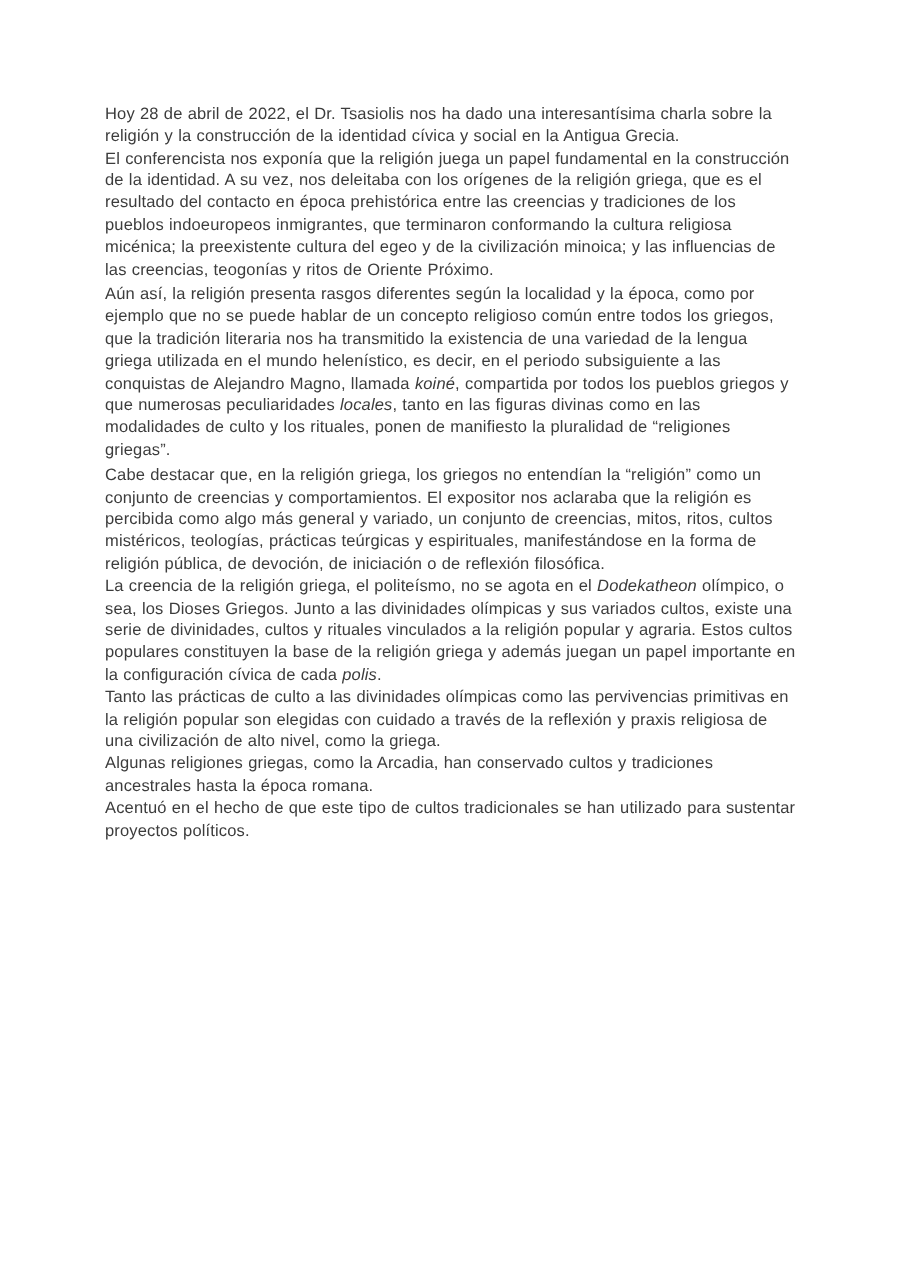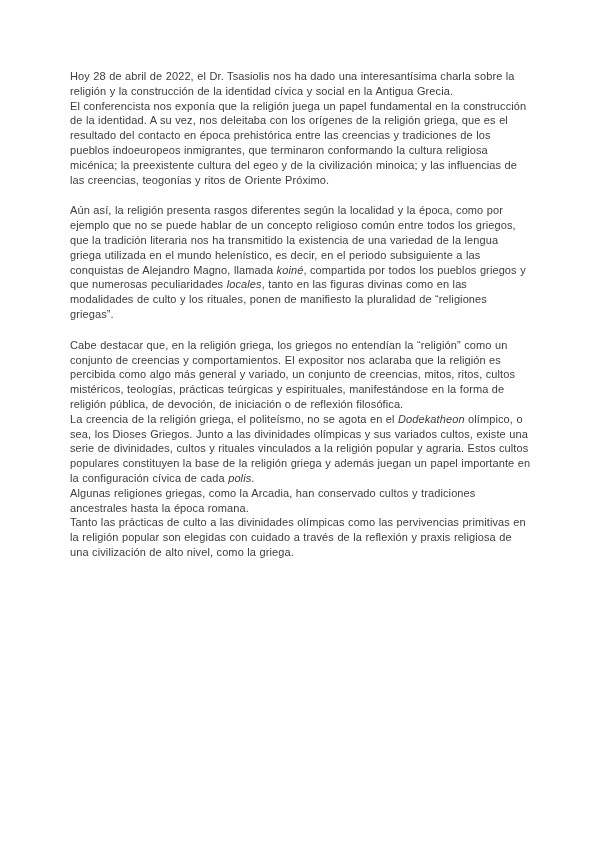--- a/index.html
+++ b/index.html
@@ -26,32 +26,33 @@
   .para {
     margin: 0;
     font-size: 11px;
     line-height: 14.8px;
     color: #3c3c3c;
     letter-spacing: 0.1px;
     text-align: left;
     word-spacing: 0.3px;
   }
   .para.spaced {
-    margin-top: 16px;
+    margin-top: 2px;
   }
   .para em {
     font-style: italic;
   }
 </style>
 </head>
 <body>
 
 <div class="page">
   <div class="doc-body" id="doc-body" style="color: rgb(60, 60, 60);">
       <p class="para"><span>Hoy 28 de abril de 2022, el Dr. Tsasiolis nos ha dado una interesantísima charla sobre la religión y la construcción de la identidad cívica y social en la Antigua Grecia.</span></p>
       <p class="para"><span>El conferencista nos exponía que la religión juega un papel fundamental en la construcción de la identidad. A su vez, nos deleitaba con los orígenes de la religión griega, que es el resultado del contacto en época prehistórica entre las creencias y tradiciones de los pueblos indoeuropeos inmigrantes, que terminaron conformando la cultura religiosa micénica; la preexistente cultura del egeo y de la civilización minoica; y las influencias de las creencias, teogonías y ritos de Oriente Próximo.</span></p>
       <p class="para spaced"><span>Aún así, la religión presenta rasgos diferentes según la localidad y la época, como por ejemplo que no se puede hablar de un concepto religioso común entre todos los griegos, que la tradición literaria nos ha transmitido la existencia de una variedad de la lengua griega utilizada en el mundo helenístico, es decir, en el periodo subsiguiente a las conquistas de Alejandro Magno, llamada </span><em>koiné</em><span>, compartida por todos los pueblos griegos y que numerosas peculiaridades </span><em>locales</em><span>, tanto en las figuras divinas como en las modalidades de culto y los rituales, ponen de manifiesto la pluralidad de “religiones griegas”.</span></p>
       <p class="para spaced"><span>Cabe destacar que, en la religión griega, los griegos no entendían la “religión” como un conjunto de creencias y comportamientos. El expositor nos aclaraba que la religión es percibida como algo más general y variado, un conjunto de creencias, mitos, ritos, cultos mistéricos, teologías, prácticas teúrgicas y espirituales, manifestándose en la forma de religión pública, de devoción, de iniciación o de reflexión filosófica.</span></p>
       <p class="para"><span>La creencia de la religión griega, el politeísmo, no se agota en el </span><em>Dodekatheon</em><span> olímpico, o sea, los Dioses Griegos. Junto a las divinidades olímpicas y sus variados cultos, existe una serie de divinidades, cultos y rituales vinculados a la religión popular y agraria. Estos cultos populares constituyen la base de la religión griega y además juegan un papel importante en la configuración cívica de cada </span><em>polis</em><span>.</span></p>
+      <p class="para"><span>Tanto las prácticas de culto a las divinidades olímpicas como las pervivencias primitivas en la religión popular son elegidas con cuidado a través de la reflexión y praxis religiosa de una civilización de alto nivel, como la griega.</span></p>
       <p class="para"><span>Algunas religiones griegas, como la Arcadia, han conservado cultos y tradiciones ancestrales hasta la época romana.</span></p>
-      <p class="para"><span>Tanto las prácticas de culto a las divinidades olímpicas como las pervivencias primitivas en la religión popular son elegidas con cuidado a través de la reflexión y praxis religiosa de una civilización de alto nivel, como la griega.</span></p>
+      <p class="para"><span>Acentuó en el hecho de que este tipo de cultos tradicionales se han utilizado para sustentar proyectos políticos.</span></p>
     </div>
 </div>
 
 </body></html>

